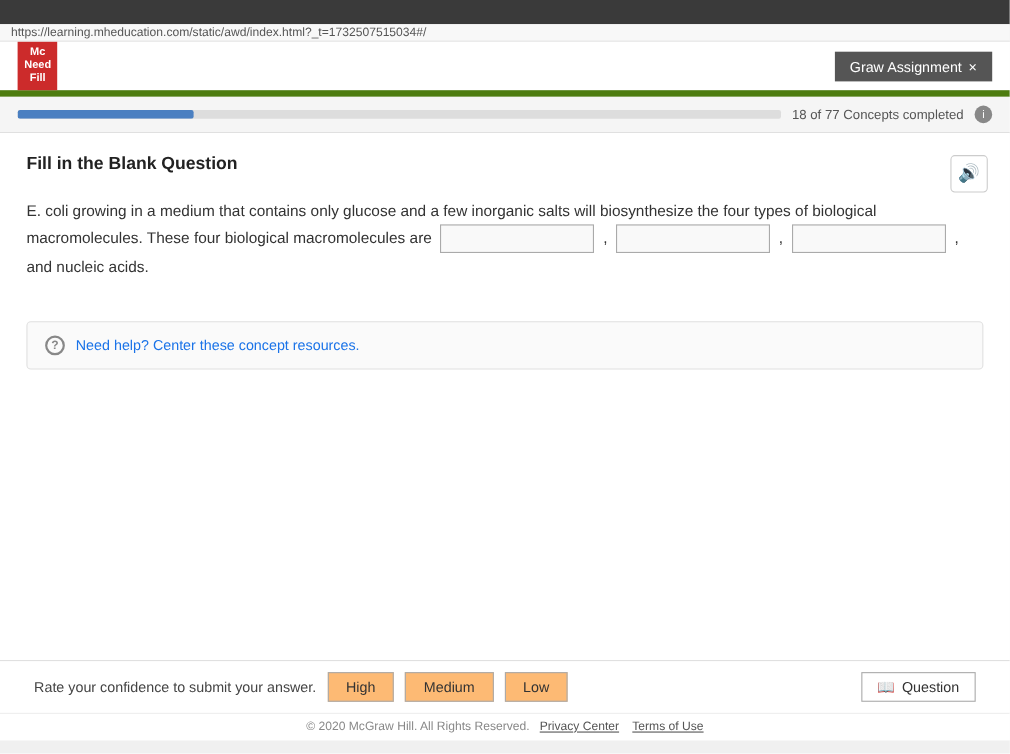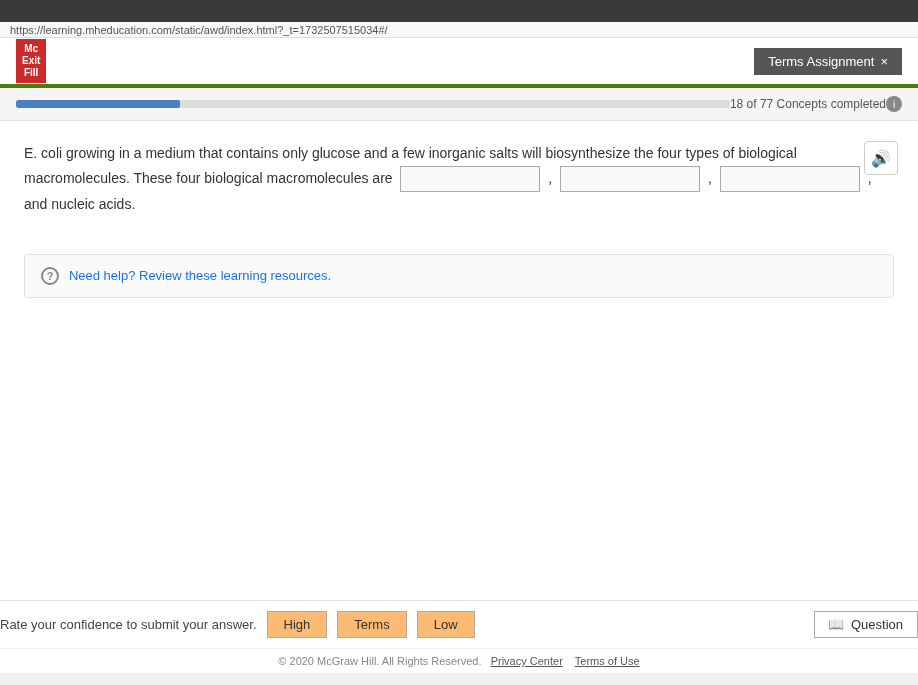--- a/index.html
+++ b/index.html
@@ -47,21 +47,21 @@
       flex-direction: column;
     }
 
     
     .top-header {
       background: #fff;
       display: flex;
       align-items: center;
       justify-content: space-between;
       padding: 6px 16px;
-      border-bottom: 4px solid #4d7c0f;
+      border-bottom: 6px solid #4d7c0f;
       height: 50px;
     }
 
     .logo-box {
       background: #cc2b2b;
       color: #fff;
       font-size: 10px;
       font-weight: bold;
       padding: 4px 6px;
       line-height: 1.2;
@@ -79,20 +79,21 @@
       align-items: center;
       gap: 6px;
     }
 
     
     .progress-area {
       background: #f5f5f5;
       padding: 8px 16px;
       display: flex;
       align-items: center;
+      gap: 10px;
       border-bottom: 1px solid #e0e0e0;
     }
 
     .progress-bar-container {
       flex: 1;
       height: 8px;
       background: #ddd;
       border-radius: 2px;
       overflow: hidden;
     }
@@ -198,21 +199,21 @@
       font-size: 11px;
       font-weight: bold;
       margin-right: 6px;
       vertical-align: middle;
     }
 
     
     .bottom-bar {
       background: #fff;
       border-top: 1px solid #e0e0e0;
-      padding: 10px 0;
+      padding: 10px 31px;
       display: flex;
       align-items: center;
       justify-content: space-between;
     }
 
     .confidence-section {
       display: flex;
       align-items: center;
       gap: 10px;
     }
@@ -265,66 +266,67 @@
 </div>
 <div class="url-bar">
   <span>https://learning.mheducation.com/static/awd/index.html?_t=1732507515034#/</span>
 </div>
 
 <div class="app-container">
 
   <div class="top-header">
     <div class="logo-box">
       <span>Mc</span><br>
-      <span>Exit</span><br>
+      <span>Need</span><br>
       <span>Fill</span>
     </div>
     <button class="exit-btn">
-      <span>Terms Assignment</span>
+      <span>Graw Assignment</span>
       <span>×</span>
     </button>
   </div>
 
   <div class="progress-area">
     <div class="progress-bar-container">
       <div class="progress-bar-fill" style="width: 23%;"></div>
     </div>
     <span class="progress-text">18 of 77 Concepts completed</span>
     <span class="info-icon">i</span>
   </div>
 
   <div class="main-content">
 
     <button class="audio-btn">
       <span>🔊</span>
     </button>
 
+    <div class="question-title">Fill in the Blank Question</div>
 
     <div class="question-body">
       <span>E. coli growing in a medium that contains only glucose and a few inorganic salts will biosynthesize the four types of biological macromolecules. These four biological macromolecules are</span>
       <input class="blank-input" type="text" style="">
       <span>,</span>
       <input class="blank-input" type="text" style="">
       <span>,</span>
       <input class="blank-input" type="text" style="">
       <span>, and nucleic acids.</span>
     </div>
 
     <div class="help-section">
       <span class="help-icon">?</span>
-      <a href="#">Need help? Review these learning resources.</a>
+      <a href="#">Need help? Center these concept resources.</a>
     </div>
 
   </div>
 
   <div class="bottom-bar">
     <div class="confidence-section">
       <span class="confidence-label">Rate your confidence to submit your answer.</span>
       <button class="confidence-btn">High</button>
-      <button class="confidence-btn">Terms</button>
+      <button class="confidence-btn">Medium</button>
       <button class="confidence-btn">Low</button>
     </div>
     <button class="reading-btn">
       <span>📖</span>
       <span>Question</span>
     </button>
   </div>
 
   <div class="copyright-bar">
     <span>© 2020 McGraw Hill. All Rights Reserved.</span>

